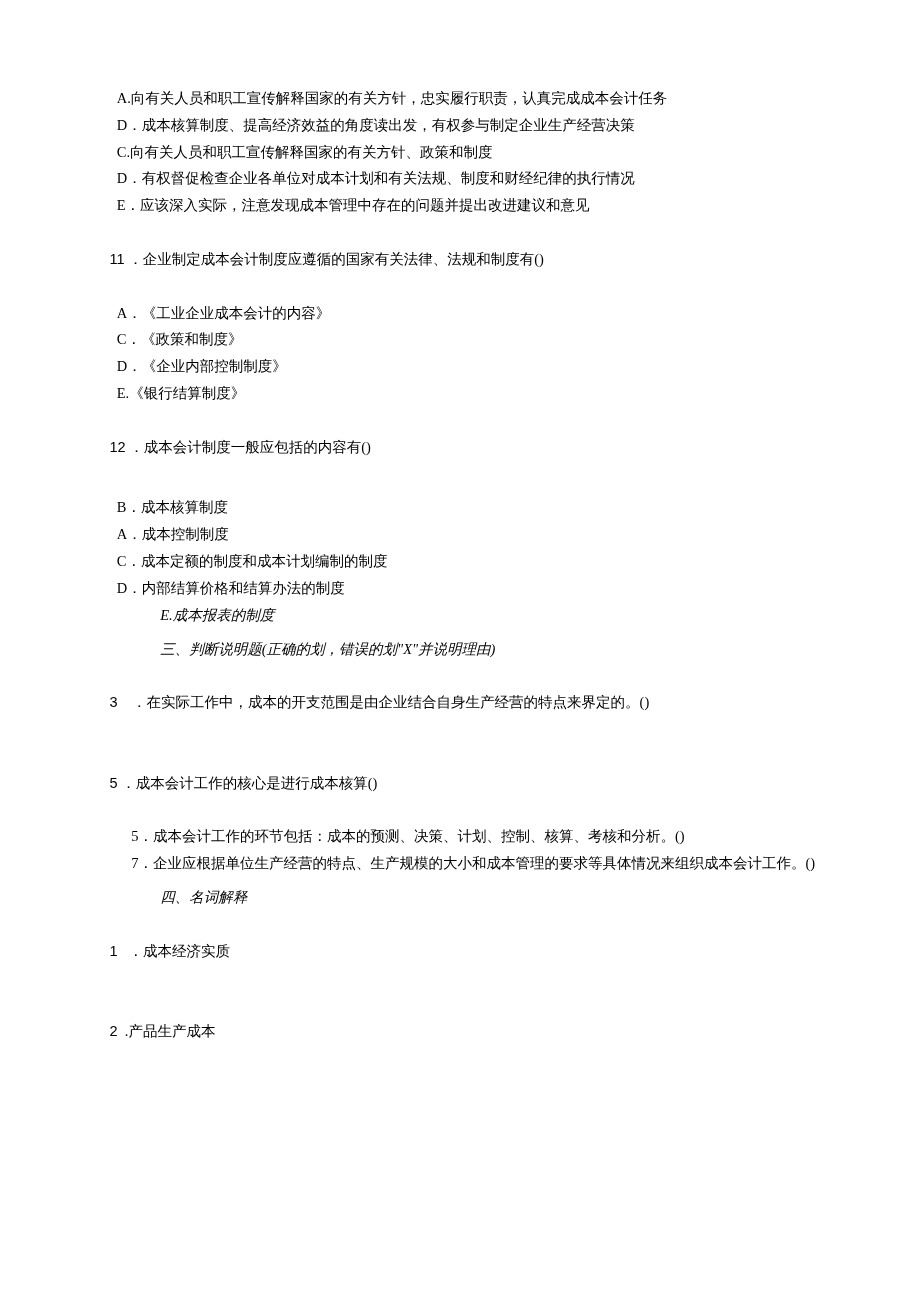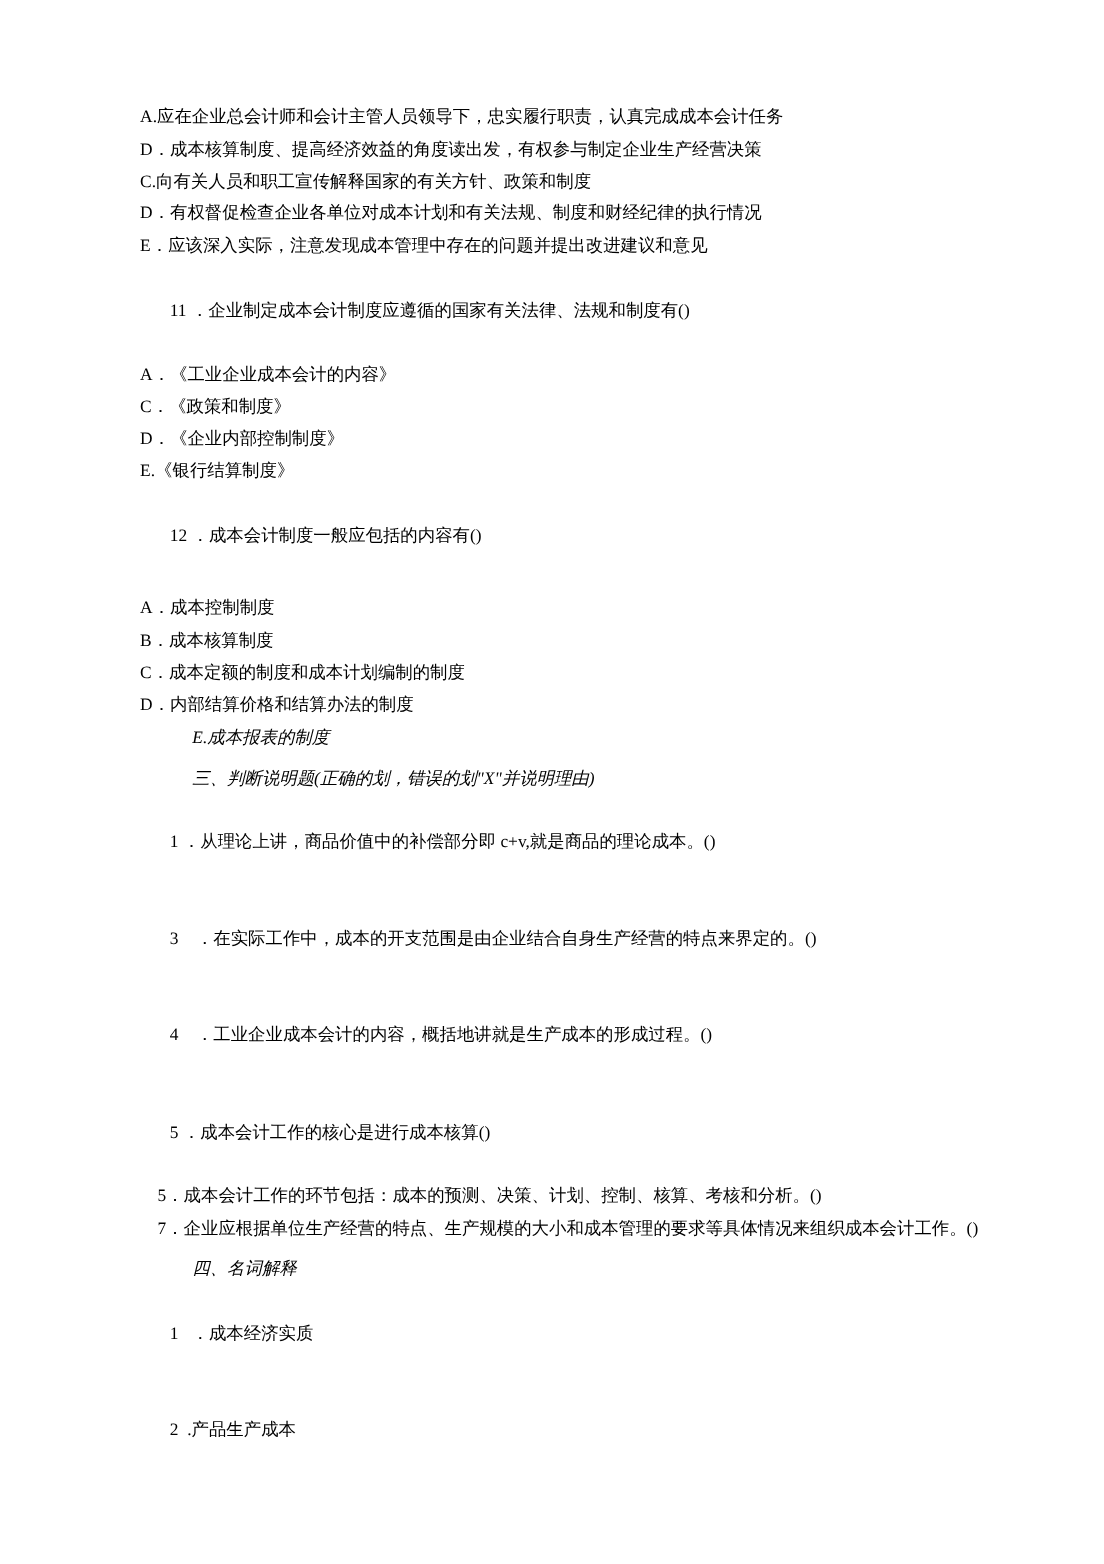--- a/index.html
+++ b/index.html
@@ -16,68 +16,61 @@
     min-height: 1303px;
     padding: 85px 95px 40px 95px;
     box-sizing: border-box;
     position: relative;
   }
   .line {
     white-space: pre-wrap;
     word-break: break-word;
   }
   .latin {
-    font-family: Liberation Serif, serif;
-    margin-left: 32px;
+    font-family: Liberation Sans, sans-serif;
   }
   .indent-1 { padding-left: 1.5em; }
   .indent-2 { padding-left: 2.5em; }
   .indent-3 { padding-left: 4.5em; font-style: italic; }
   .gap { height: 0.5em; }
 </style>
 </head>
 <body>
 
 <div class="page">
 
-  <div class="line indent-1">A.应在企业总会计师和会计主管人员领导下，忠实履行职责，认真完成成本会计任务</div>
+  <div class="line indent-1">A.向有关人员和职工宣传解释国家的有关方针，忠实履行职责，认真完成成本会计任务</div>
   <div class="line indent-1">D．成本核算制度、提高经济效益的角度读出发，有权参与制定企业生产经营决策</div>
   <div class="line indent-1">C.向有关人员和职工宣传解释国家的有关方针、政策和制度</div>
   <div class="line indent-1">D．有权督促检查企业各单位对成本计划和有关法规、制度和财经纪律的执行情况</div>
   <div class="line indent-1">E．应该深入实际，注意发现成本管理中存在的问题并提出改进建议和意见</div>
 
   <div class="line">
     <span class="latin">11</span><span> ．企业制定成本会计制度应遵循的国家有关法律、法规和制度有()</span>
   </div>
   <div class="line indent-1">A．《工业企业成本会计的内容》</div>
   <div class="line indent-1">C．《政策和制度》</div>
   <div class="line indent-1">D．《企业内部控制制度》</div>
   <div class="line indent-1">E.《银行结算制度》</div>
 
   <div class="line">
     <span class="latin">12</span><span> ．成本会计制度一般应包括的内容有()</span>
   </div>
   <div class="gap"></div>
+  <div class="line indent-1">B．成本核算制度</div>
   <div class="line indent-1">A．成本控制制度</div>
-  <div class="line indent-1">B．成本核算制度</div>
   <div class="line indent-1">C．成本定额的制度和成本计划编制的制度</div>
   <div class="line indent-1">D．内部结算价格和结算办法的制度</div>
   <div class="line indent-3">E.成本报表的制度</div>
 
   <div class="gap"></div>
 
   <div class="line indent-3">三、判断说明题(正确的划，错误的划"X"并说明理由)</div>
   <div class="line">
-    <span class="latin">1</span><span> ．从理论上讲，商品价值中的补偿部分即 c+v,就是商品的理论成本。()</span>
-  </div>
-  <div class="line">
     <span class="latin">3</span><span>    ．在实际工作中，成本的开支范围是由企业结合自身生产经营的特点来界定的。()</span>
-  </div>
-  <div class="line">
-    <span class="latin">4</span><span>    ．工业企业成本会计的内容，概括地讲就是生产成本的形成过程。()</span>
   </div>
   <div class="line">
     <span class="latin">5</span><span> ．成本会计工作的核心是进行成本核算()</span>
   </div>
   <div class="line indent-2">5．成本会计工作的环节包括：成本的预测、决策、计划、控制、核算、考核和分析。()</div>
   <div class="line indent-2">7．企业应根据单位生产经营的特点、生产规模的大小和成本管理的要求等具体情况来组织成本会计工作。()</div>
 
   <div class="gap"></div>
 
   <div class="line indent-3">四、名词解释</div>

